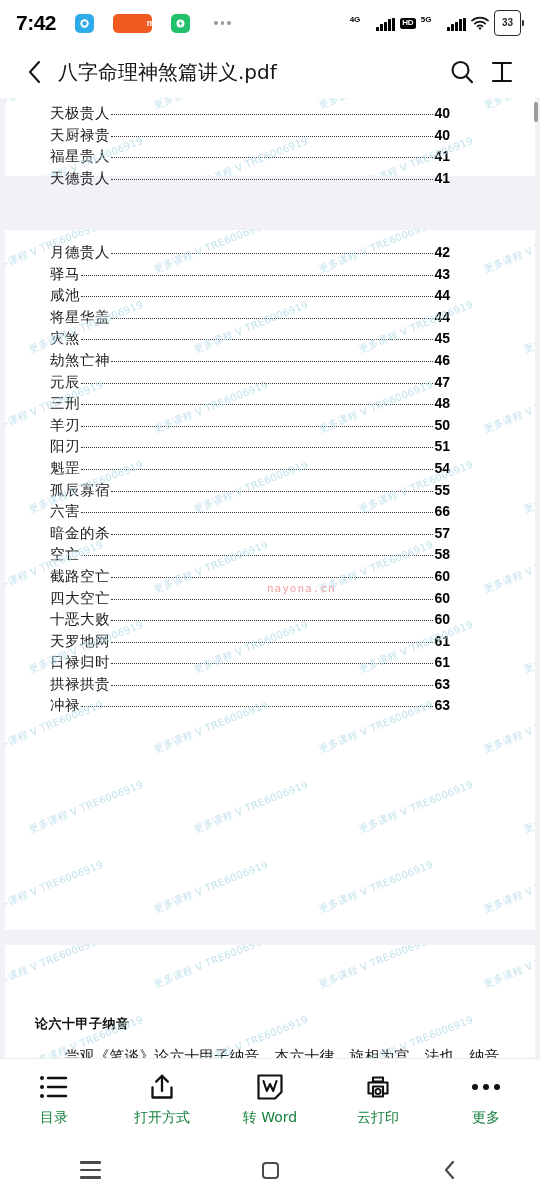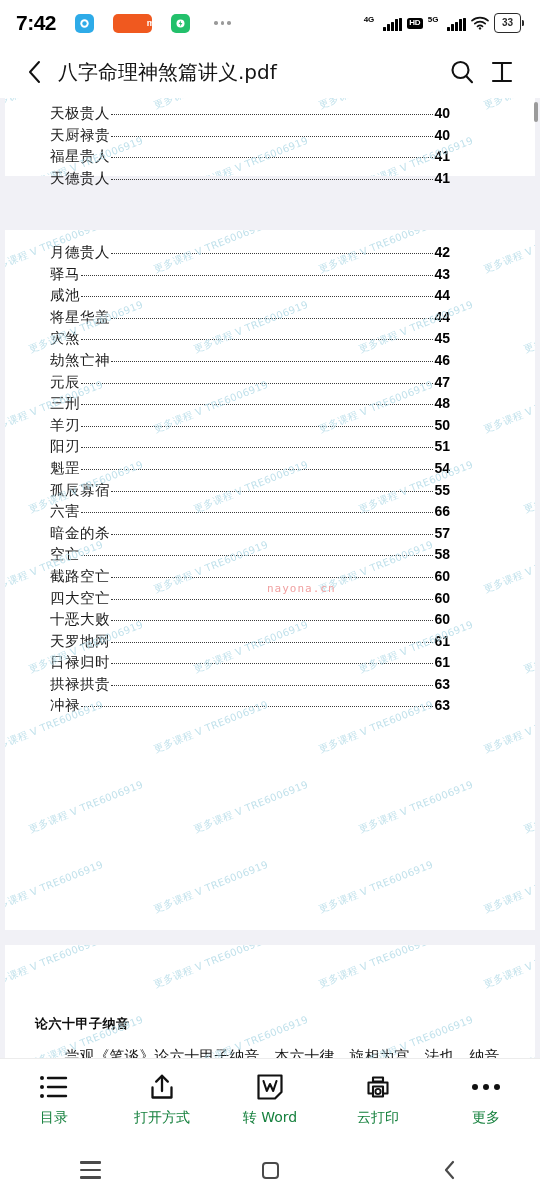--- a/index.html
+++ b/index.html
@@ -18,35 +18,35 @@
     padding: 0 16px; background: #ffffff; z-index: 40;
   }
   .sb-left { display: flex; align-items: center; gap: 19px; }
   .sb-time { font-size: 21px; font-weight: 600; color: #000; letter-spacing: -0.5px; }
   .sb-appicon { width: 19px; height: 19px; border-radius: 5px; display: flex;
                 align-items: center; justify-content: center; font-size: 10px;
                 color: #fff; font-weight: 700; }
   .sb-dots { display: flex; gap: 3px; margin-left: 5px; }
   .sb-dots i { width: 3.5px; height: 3.5px; border-radius: 50%; background: #9a9a9a; display: block; }
   .sb-right { display: flex; align-items: center; gap: 5px; }
-  .netgroup { display: flex; align-items: flex-end; gap: 9px; }
+  .netgroup { display: flex; align-items: flex-end; gap: 16px; }
   .netlabel { font-size: 8px; font-weight: 700; color: #000; line-height: 1;
               margin-bottom: 7px; margin-right: 0px; }
   .bars { display: flex; align-items: flex-end; gap: 1.4px; height: 13px; }
   .bars i { width: 2.6px; background: #000; display: block; border-radius: 0.5px; }
   .bars i:nth-child(1) { height: 4px; }
   .bars i:nth-child(2) { height: 6.5px; }
   .bars i:nth-child(3) { height: 9px; }
   .bars i:nth-child(4) { height: 11.5px; }
   .bars i:nth-child(5) { height: 13px; }
   .hd-badge { font-size: 8px; font-weight: 700; color: #fff; background: #000;
               border-radius: 2.5px; padding: 1.5px 2.5px; line-height: 1; letter-spacing: -0.3px; }
   .wifi { width: 18px; height: 14px; position: relative; }
   .battery { display: flex; align-items: center; }
-  .battery-body { width: 27px; height: 20px; border: 1.6px solid #2b2b2b; border-radius: 4px;
+  .battery-body { width: 27px; height: 26px; border: 1.6px solid #2b2b2b; border-radius: 4px;
                   display: flex; align-items: center; justify-content: center; }
   .battery-num { font-size: 10px; font-weight: 600; color: #2b2b2b; line-height: 1; }
   .battery-cap { width: 2px; height: 6px; background: #2b2b2b; border-radius: 0 1.5px 1.5px 0; margin-left: 1px; }
 
   
   .titlebar {
     position: absolute; top: 46px; left: 0; width: 540px; height: 52px;
     display: flex; align-items: center; background: #ffffff; z-index: 35;
     padding: 0 18px;
   }

